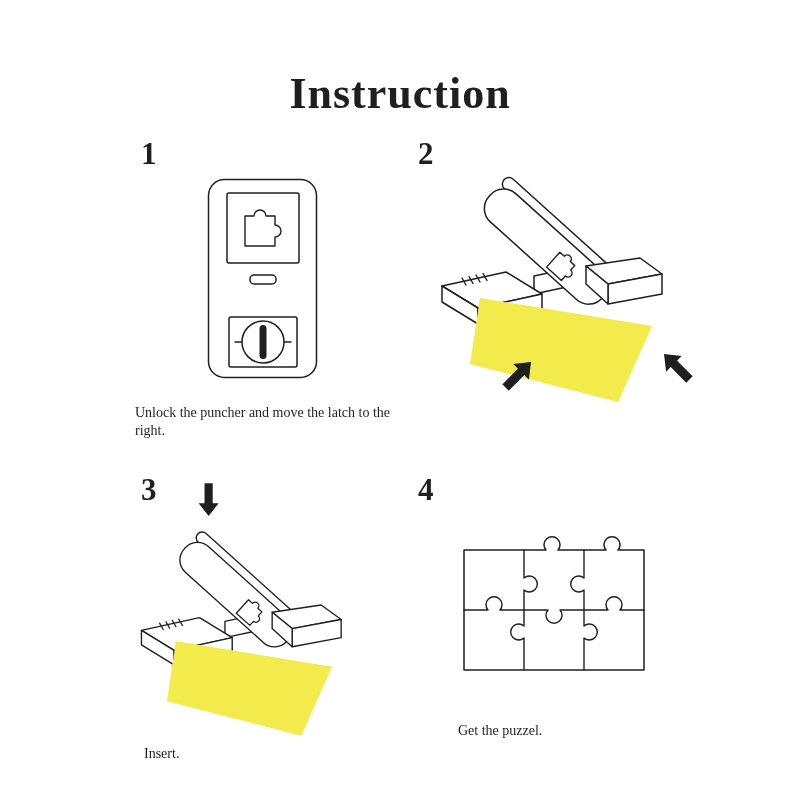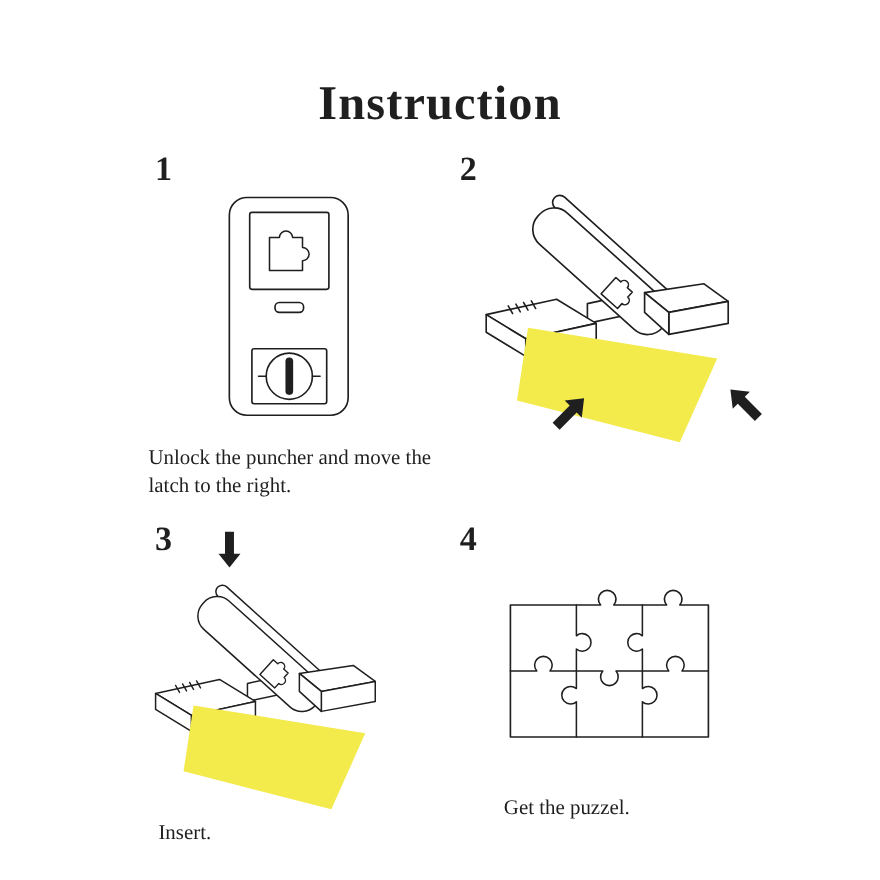--- a/index.html
+++ b/index.html
@@ -5,21 +5,21 @@
   html,body{margin:0;padding:0;background:#fff;}
   .sheet{
     position:relative;width:800px;height:800px;background:var(--bg,#ffffff);
     font-family:"Liberation Serif",serif;color:var(--ink,#1a1a1a);overflow:hidden;
   }
   .title{
     position:absolute;left:0;right:0;top:44px;text-align:center;
     font-size:44px;font-weight:700;letter-spacing:1px;margin-top:24px;
   }
   .step-num{position:absolute;font-size:31px;font-weight:700;}
-  .caption{position:absolute;font-size:19px;line-height:1.32;}
+  .caption{position:absolute;font-size:14px;line-height:1.32;}
   .fig{position:absolute;}
   .line{fill:#ffffff;stroke:var(--ink,#222);stroke-width:1.5;stroke-linejoin:round;}
   .thin{fill:none;stroke:var(--ink,#222);stroke-width:1.4;stroke-linejoin:round;stroke-linecap:round;}
   .ink{fill:var(--ink,#1a1a1a);}
   .paper{fill:var(--paper,#f3ea4b);stroke:none;}
   .arrow{fill:var(--ink,#1a1a1a);stroke:none;}
 </style>
 </head>
 <body>
 

